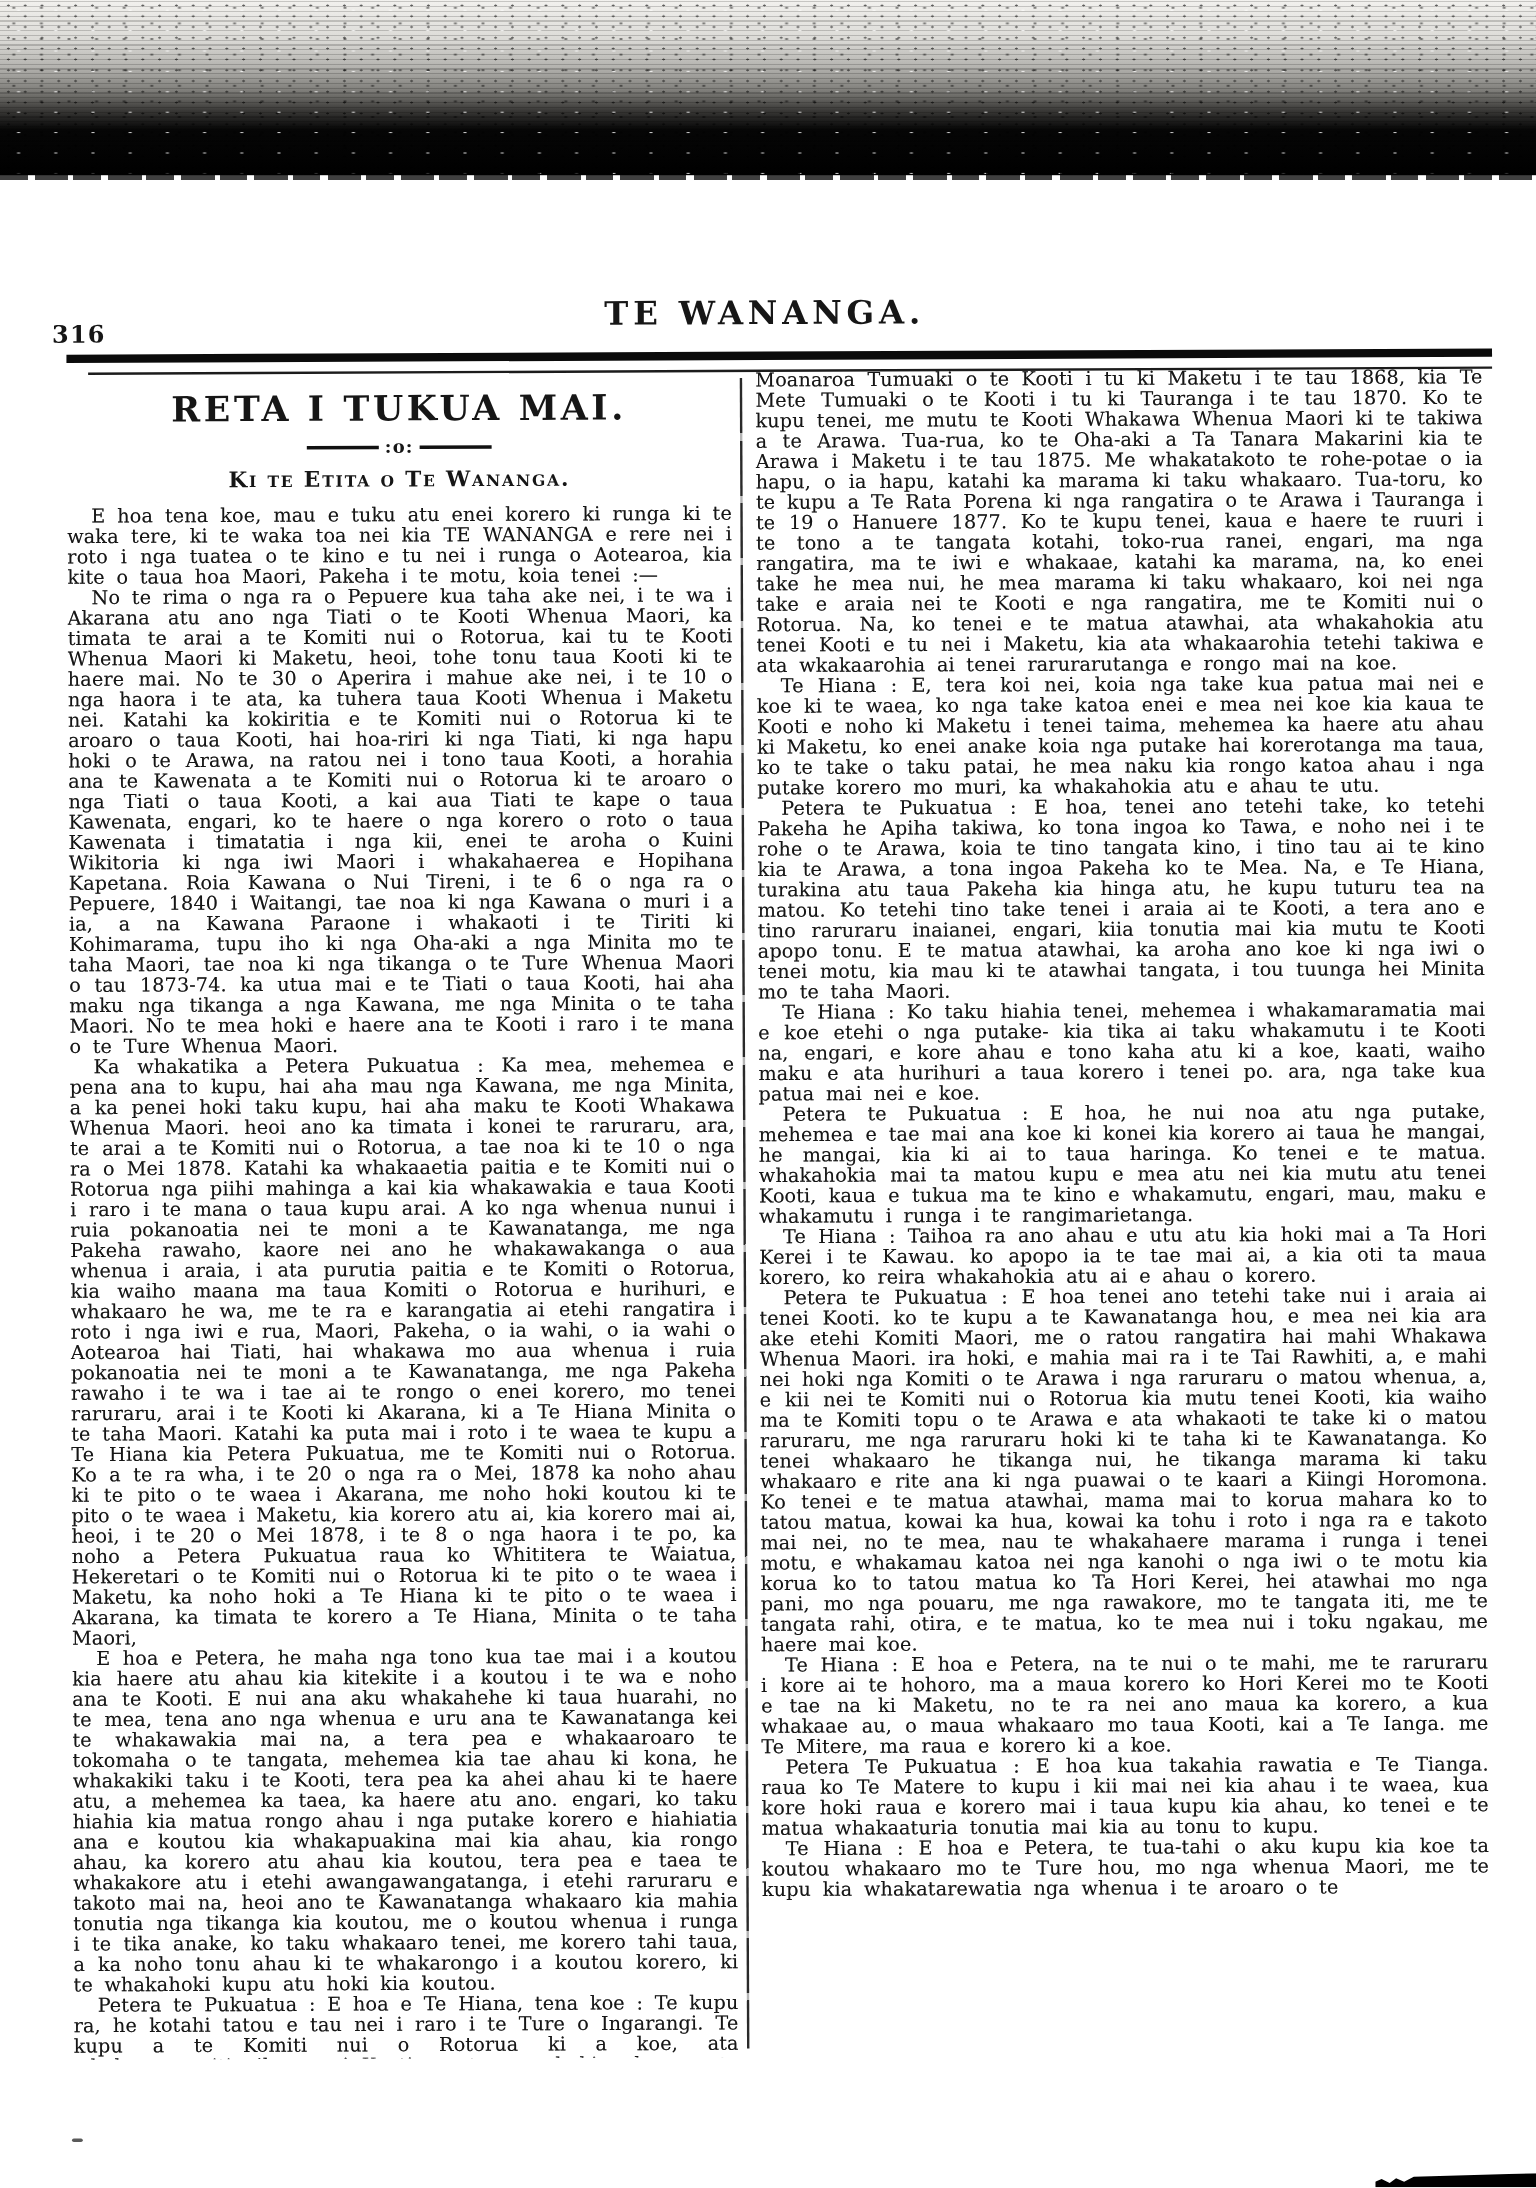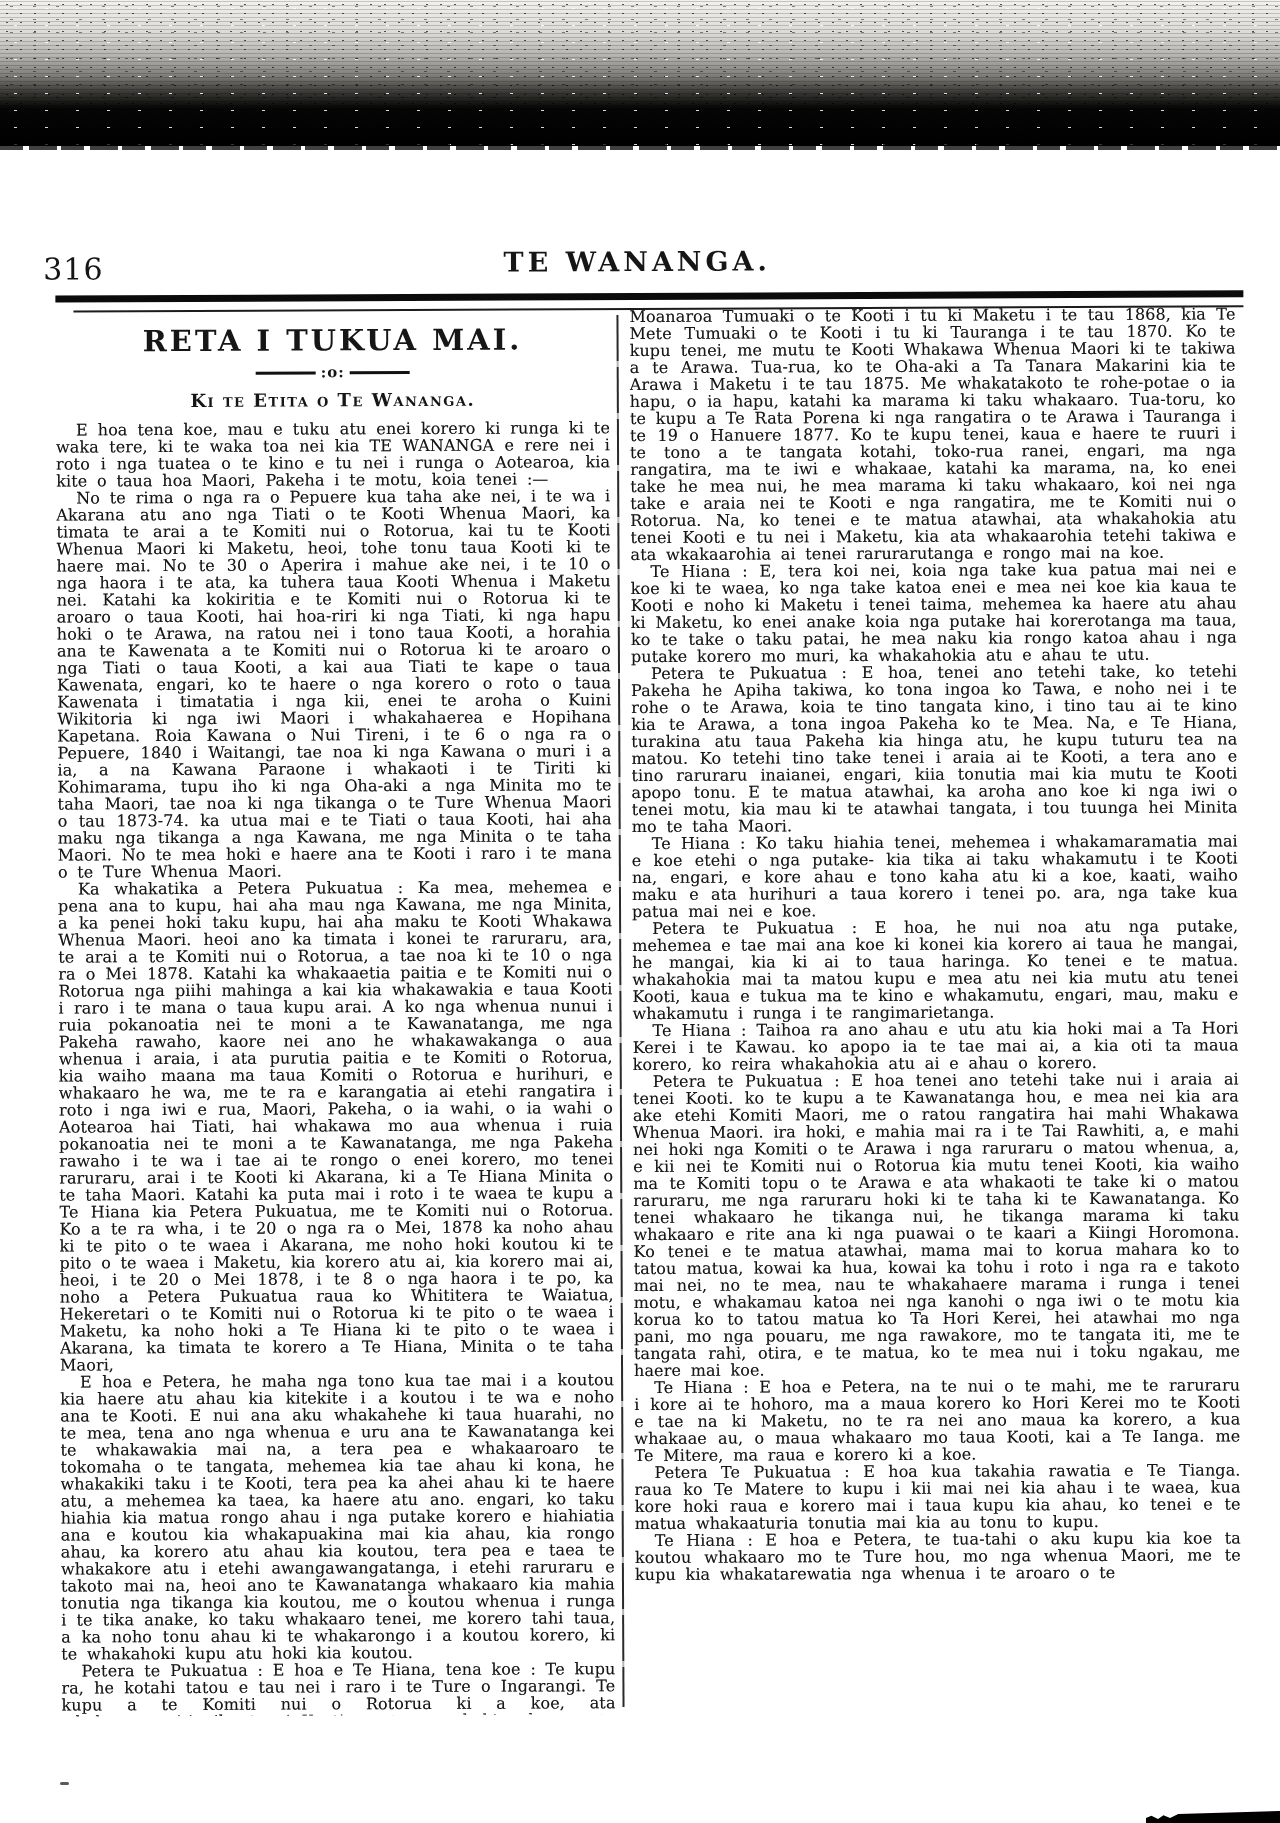--- a/index.html
+++ b/index.html
@@ -21,21 +21,21 @@
     background-size: 31px 17px, 14px 9px, 23px 13px, 100% 100%, 100% 100%;
   }
   .scan-band::after{
     content:"";position:absolute;left:0;right:0;bottom:-4px;height:7px;
     background:repeating-linear-gradient(90deg,#000 0 23px,transparent 23px 29px,#000 29px 57px,transparent 57px 61px);
     opacity:.75;
   }
   
   .content{position:absolute;left:0;top:0;width:1280px;height:1823px;
     transform:rotate(-0.25deg);transform-origin:640px 900px;}
-  .page-number{position:absolute;left:46px;top:249px;font-size:30px;letter-spacing:1px;}
+  .page-number{position:absolute;left:46px;top:264px;font-size:20px;letter-spacing:1px;font-weight:bold;}
   .masthead{position:absolute;left:0;right:0;top:246px;text-align:center;
     font-size:27px;font-weight:bold;letter-spacing:4px;}
   .rule-thick{position:absolute;left:58px;top:293px;width:1188px;height:7px;background:#0b0b0b;}
   .rule-thin{position:absolute;left:76px;top:308px;width:1170px;height:2px;background:#1c1c1c;}
   .column-divider{position:absolute;left:619px;top:315px;width:2px;height:1392px;
     background:repeating-linear-gradient(to bottom,#2a2a2a 0 46px,rgba(42,42,42,.35) 46px 52px);}
   
   .col{position:absolute;overflow:hidden;}
   .col-left{left:58px;top:322px;width:554px;height:1392px;}
   .col-right{left:632px;top:308px;width:606px;height:1400px;}

